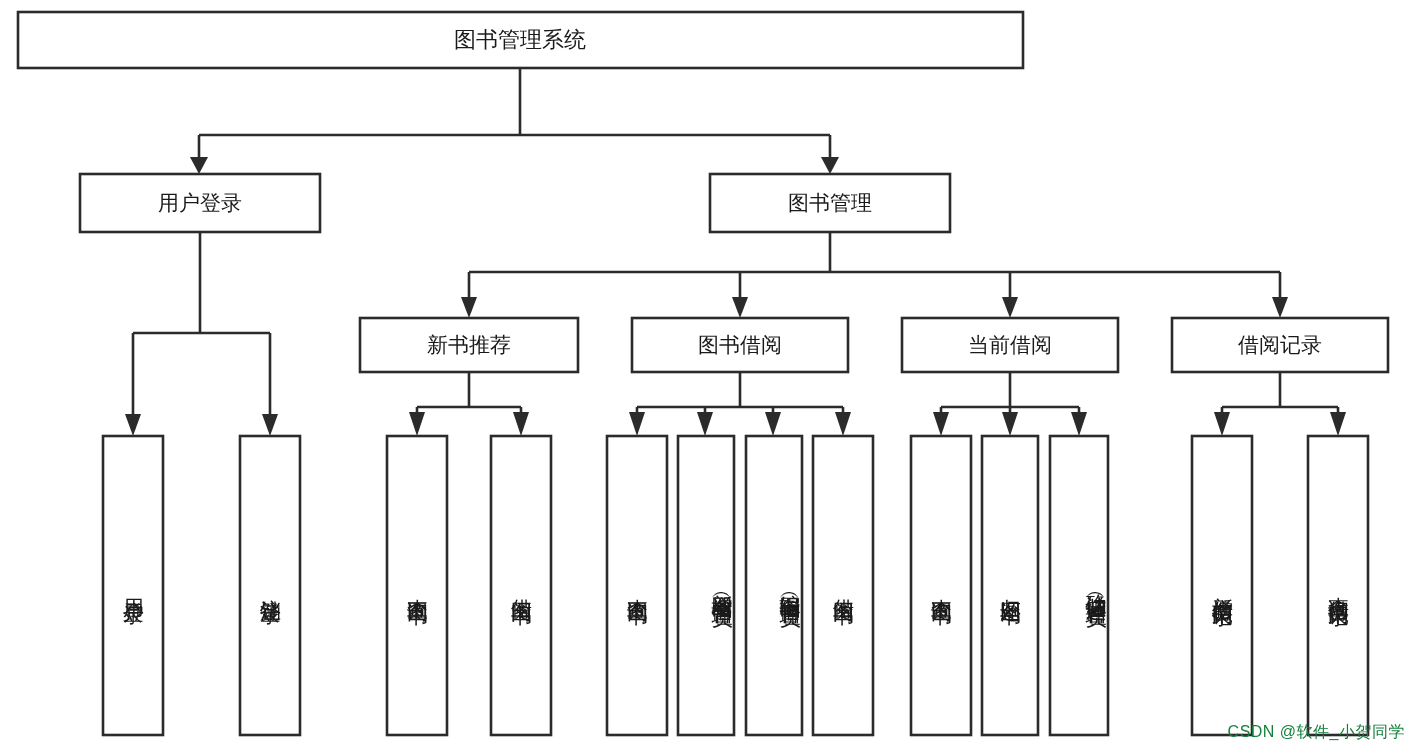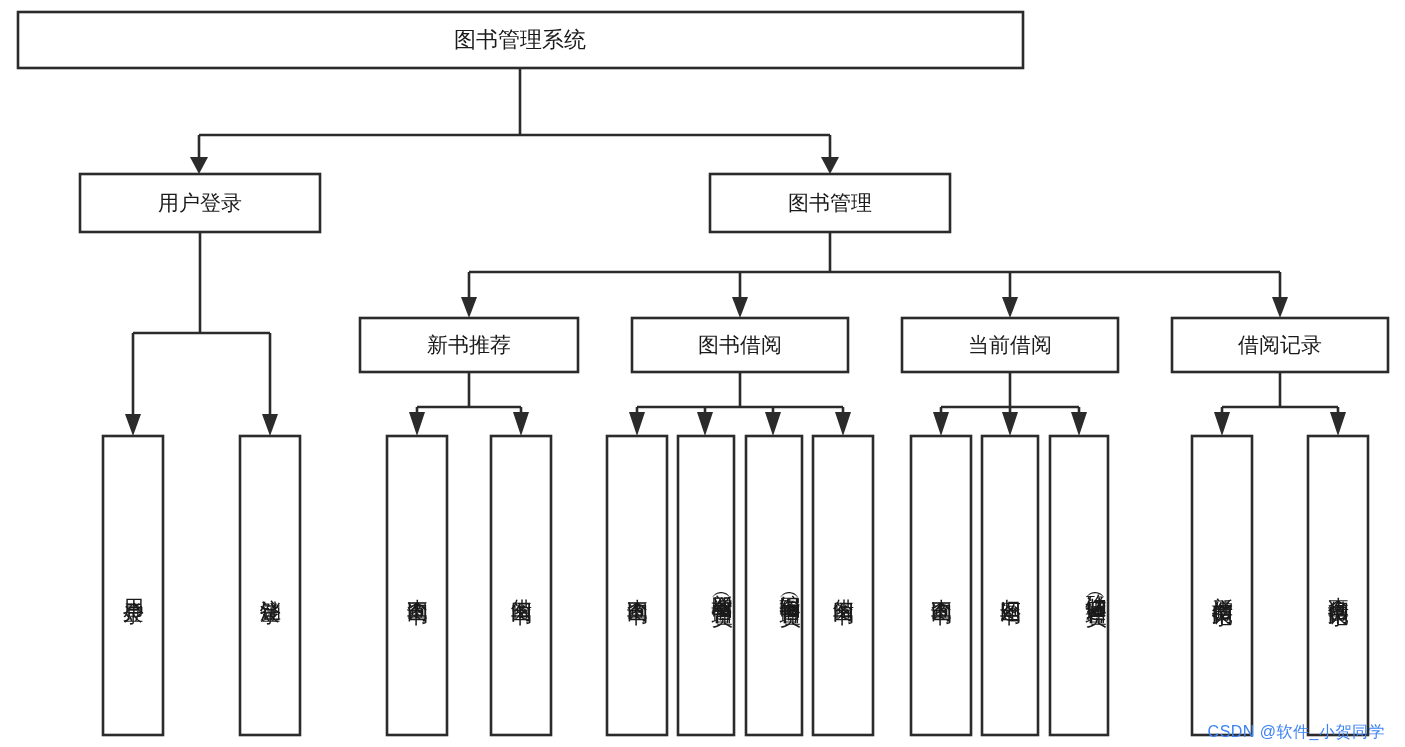--- a/index.html
+++ b/index.html
@@ -67,25 +67,25 @@
     font-family: "Liberation Sans", "DejaVu Sans", sans-serif;
     font-size: 21px;
     line-height: 1.18;
     letter-spacing: 2px;
     color: #1a1a1a;
     white-space: nowrap;
     pointer-events: none;
   }
   .watermark {
     position: absolute;
-    right: 20px;
+    right: 0;
     bottom: 4px;
     font-family: "Liberation Sans", "DejaVu Sans", sans-serif;
     font-size: 16px;
-    color: #3b82f6;
+    color: #15803d;
     letter-spacing: 0.5px;
     white-space: nowrap;
   }
 </style>
 </head>
 <body>
 
 <div id="diagram-root">
 
   <svg class="diagram-canvas" viewBox="0 0 1405 747">

